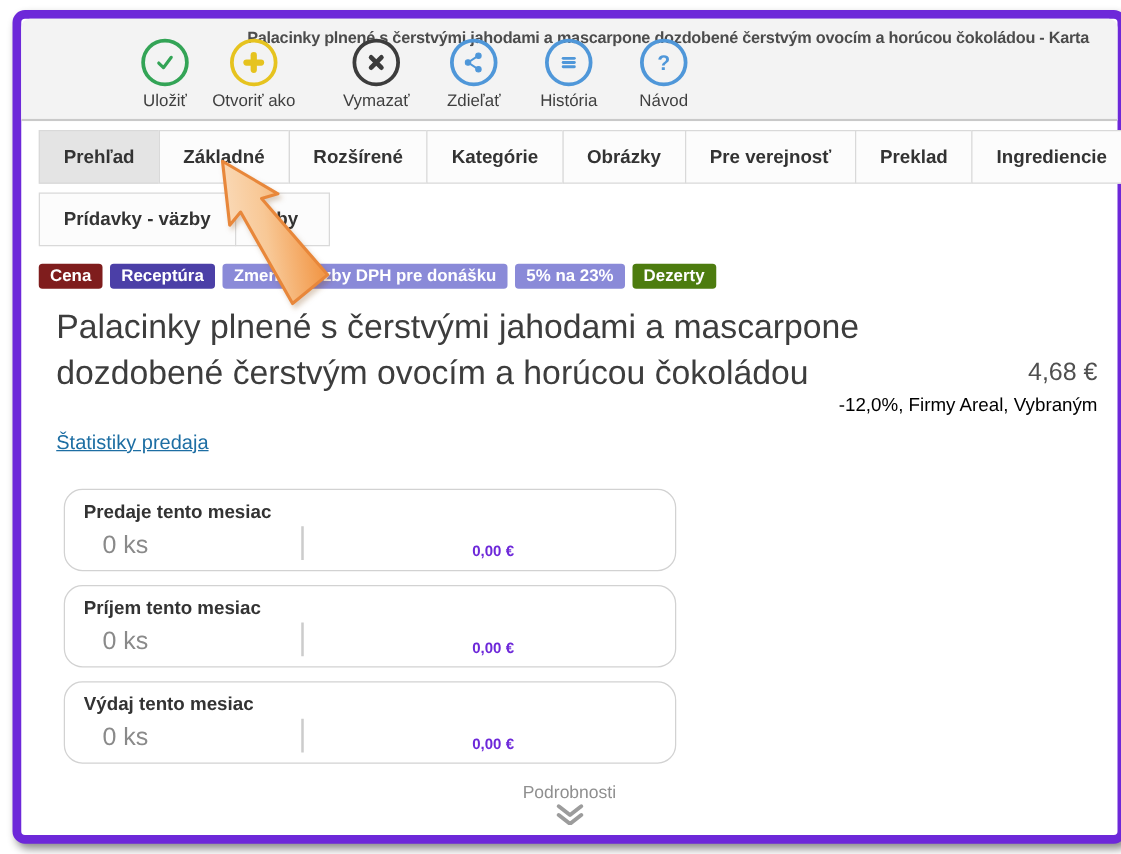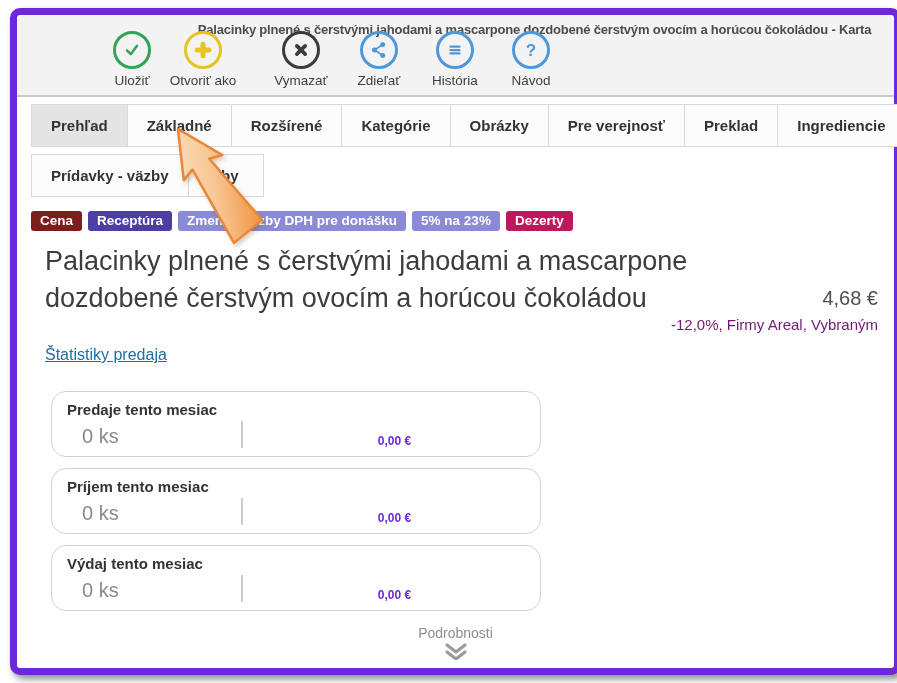--- a/index.html
+++ b/index.html
@@ -32,26 +32,26 @@
     white-space:nowrap;cursor:pointer;}
   .tab + .tab{margin-left:-1px;text-align:center;}
   .tab.active{background:#e4e4e4;}
   .tab.stub{min-width:36px;text-align:center;}
   .badges{display:flex;gap:6px;margin-top:14px;}
   .badge{border-radius:3px;padding:2px 9px 3px;font-size:13.5px;font-weight:bold;
     color:#ffffff;white-space:nowrap;cursor:pointer;}
   .b-orange{background:#7f1d1d;}
   .b-indigo{background:#4b3fa7;}
   .b-peri{background:#8a8ad8;}
-  .b-gold{background:#be185d;}
+  .b-gold{background:#4d7c0f;}
   .prod-title{margin:12px 0 0 14px;max-width:730px;font-size:27px;line-height:37px;
     color:#3d3d3d;}
   .price-block{position:absolute;top:268px;right:16px;text-align:right;}
   .price{font-size:20px;color:#4f4f4f;line-height:30px;}
-  .price-note{font-size:15px;color:#701a75;margin-top:3px;}
+  .price-note{font-size:15px;color:#000000;margin-top:3px;}
   .stats-link{display:inline-block;margin:29px 0 0 14px;font-size:16px;color:#1d6ea3;
     text-decoration:underline;cursor:pointer;}
   .cards{margin:27px 0 0 20px;width:490px;}
   .card{position:relative;box-sizing:border-box;height:66px;background:#fff;
     border:1px solid #d2d2d2;border-radius:15px;margin-bottom:11px;}
   .card-title{padding:9px 0 0 15px;font-size:15px;font-weight:bold;color:#333;}
   .card-qty{position:absolute;left:30px;bottom:8px;font-size:20px;color:#8a8a8a;}
   .card-div{position:absolute;left:189px;bottom:8px;height:27px;width:0;
     border-left:2px solid #cccccc;}
   .card-amount{position:absolute;left:285px;bottom:8px;width:115px;text-align:center;

